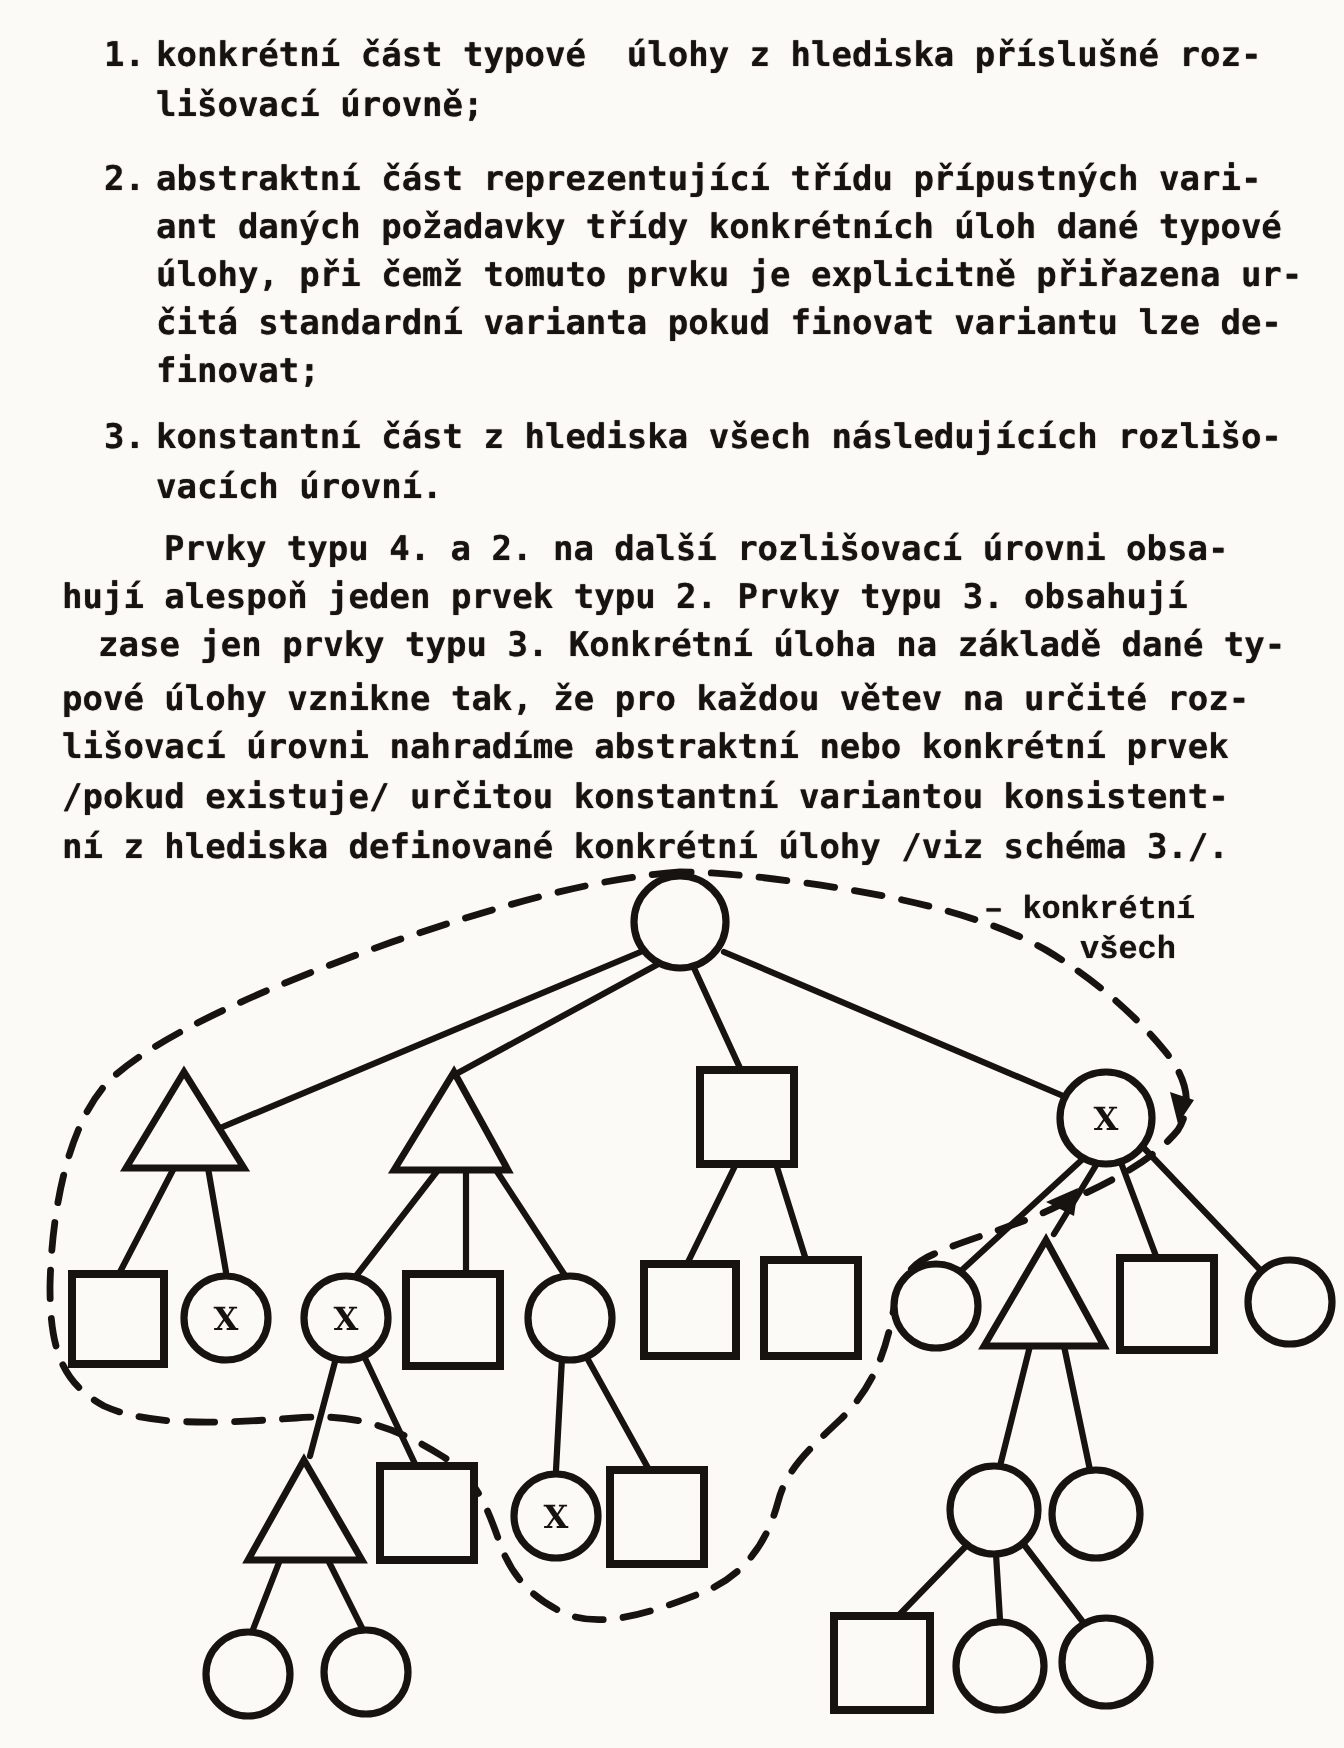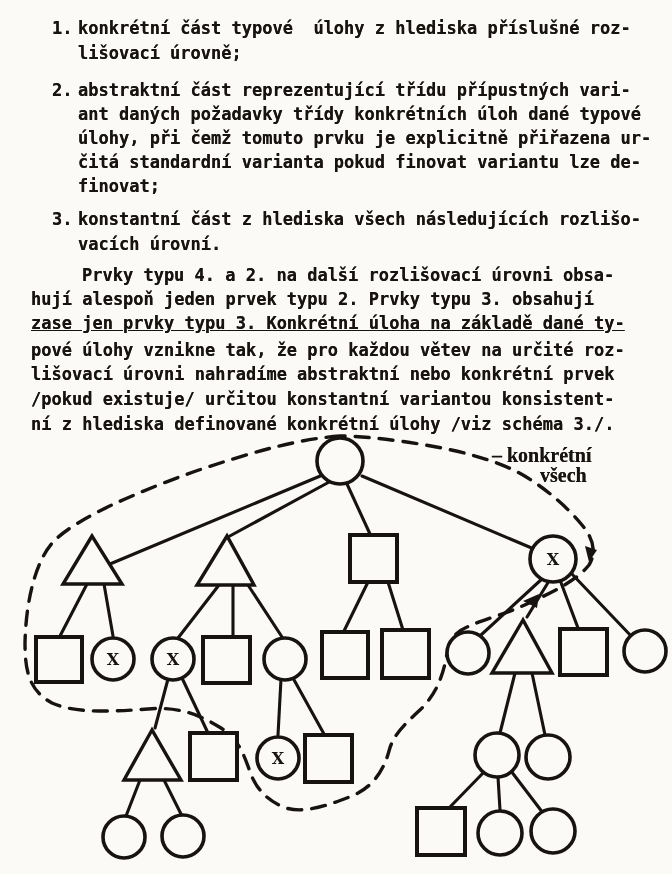--- a/index.html
+++ b/index.html
@@ -16,22 +16,22 @@
     font-size:17px;
     line-height:20px;
     font-weight:700;
     color:#171310;
     white-space:pre;
     letter-spacing:0;
     text-shadow:0 0 0.5px rgba(20,16,10,.8);
   }
   .anno-line{
     position:absolute;
-    font-family:Liberation Serif, serif;
-    font-size:20px;
+    font-family:Liberation Mono, monospace;
+    font-size:16px;
     line-height:19px;
     font-weight:700;
     color:#171310;
     white-space:pre;
     text-shadow:0 0 0.5px rgba(20,16,10,.8);
   }
   svg.diagram{position:absolute;left:0;top:0;pointer-events:none;}
 </style>
 </head>
 <body>
@@ -46,21 +46,21 @@
       <div class="tline" style="left: 78px; top: 80px;">abstraktní část reprezentující třídu přípustných vari-</div>
       <div class="tline" style="left: 78px; top: 104px;">ant daných požadavky třídy konkrétních úloh dané typové</div>
       <div class="tline" style="left: 78px; top: 128px;">úlohy, při čemž tomuto prvku je explicitně přiřazena ur-</div>
       <div class="tline" style="left: 78px; top: 152px;">čitá standardní varianta pokud finovat variantu lze de-</div>
       <div class="tline" style="left: 78px; top: 176px;">finovat;</div>
       <div class="tline" style="left: 52px; top: 209px;">3.</div>
       <div class="tline" style="left: 78px; top: 209px;">konstantní část z hlediska všech následujících rozlišo-</div>
       <div class="tline" style="left: 78px; top: 234px;">vacích úrovní.</div>
       <div class="tline" style="left: 82px; top: 265px;">Prvky typu 4. a 2. na další rozlišovací úrovni obsa-</div>
       <div class="tline" style="left: 31px; top: 289px;">hují alespoň jeden prvek typu 2. Prvky typu 3. obsahují</div>
-      <div class="tline" style="left: 31px; top: 313px; text-decoration: underline;">zase jen prvky typu 3. Konkrétní úloha na základě dané ty-</div>
+      <div class="tline" style="left: 49px; top: 313px;">zase jen prvky typu 3. Konkrétní úloha na základě dané ty-</div>
       <div class="tline" style="left: 31px; top: 340px;">pové úlohy vznikne tak, že pro každou větev na určité roz-</div>
       <div class="tline" style="left: 31px; top: 364px;">lišovací úrovni nahradíme abstraktní nebo konkrétní prvek</div>
       <div class="tline" style="left: 31px; top: 389px;">/pokud existuje/ určitou konstantní variantou konsistent-</div>
       <div class="tline" style="left: 31px; top: 414px;">ní z hlediska definované konkrétní úlohy /viz schéma 3./.</div>
     </div>
 
   <svg class="diagram" width="672" height="874" viewBox="0 0 672 874" id="tree-svg">
       <path d="M 340,436 C 298,439 252,452 196,471 C 140,491 78,517 54,541 C 36,560 26,599 25,643 C 25,673 30,691 52,703 C 74,713 108,712 148,709 C 180,706 202,716 221,728 C 237,738 243,752 249,769 C 255,788 267,801 286,808 C 306,814 331,804 352,796 C 371,788 383,773 389,751 C 393,735 404,725 421,709 C 435,695 442,679 446,659 C 449,642 453,633 467,627 C 484,619 507,614 531,602 C 553,592 576,581 589,565 C 597,552 593,538 582,525 C 568,508 548,490 523,475 C 495,459 452,448 399,441 C 377,438 357,436 340,436 Z" fill="none" stroke="#171310" stroke-width="3.4" stroke-dasharray="14 10" stroke-linecap="round"></path>
       <polygon points="585,546 597,550 589,562" fill="#171310"></polygon>
       <polygon points="523,601 539,594 537,608" fill="#171310"></polygon>

